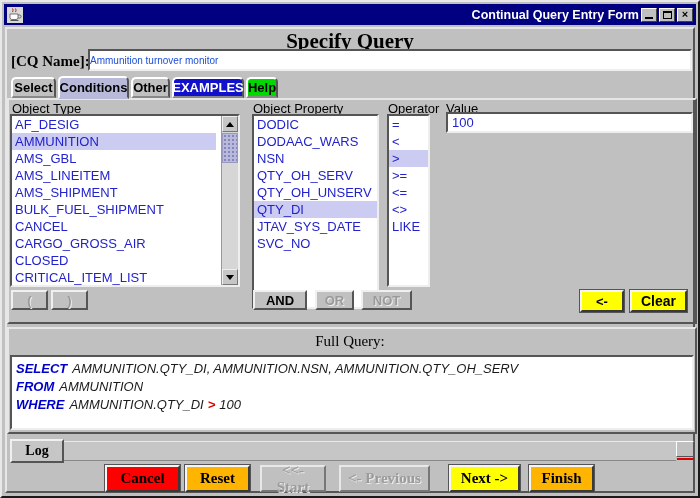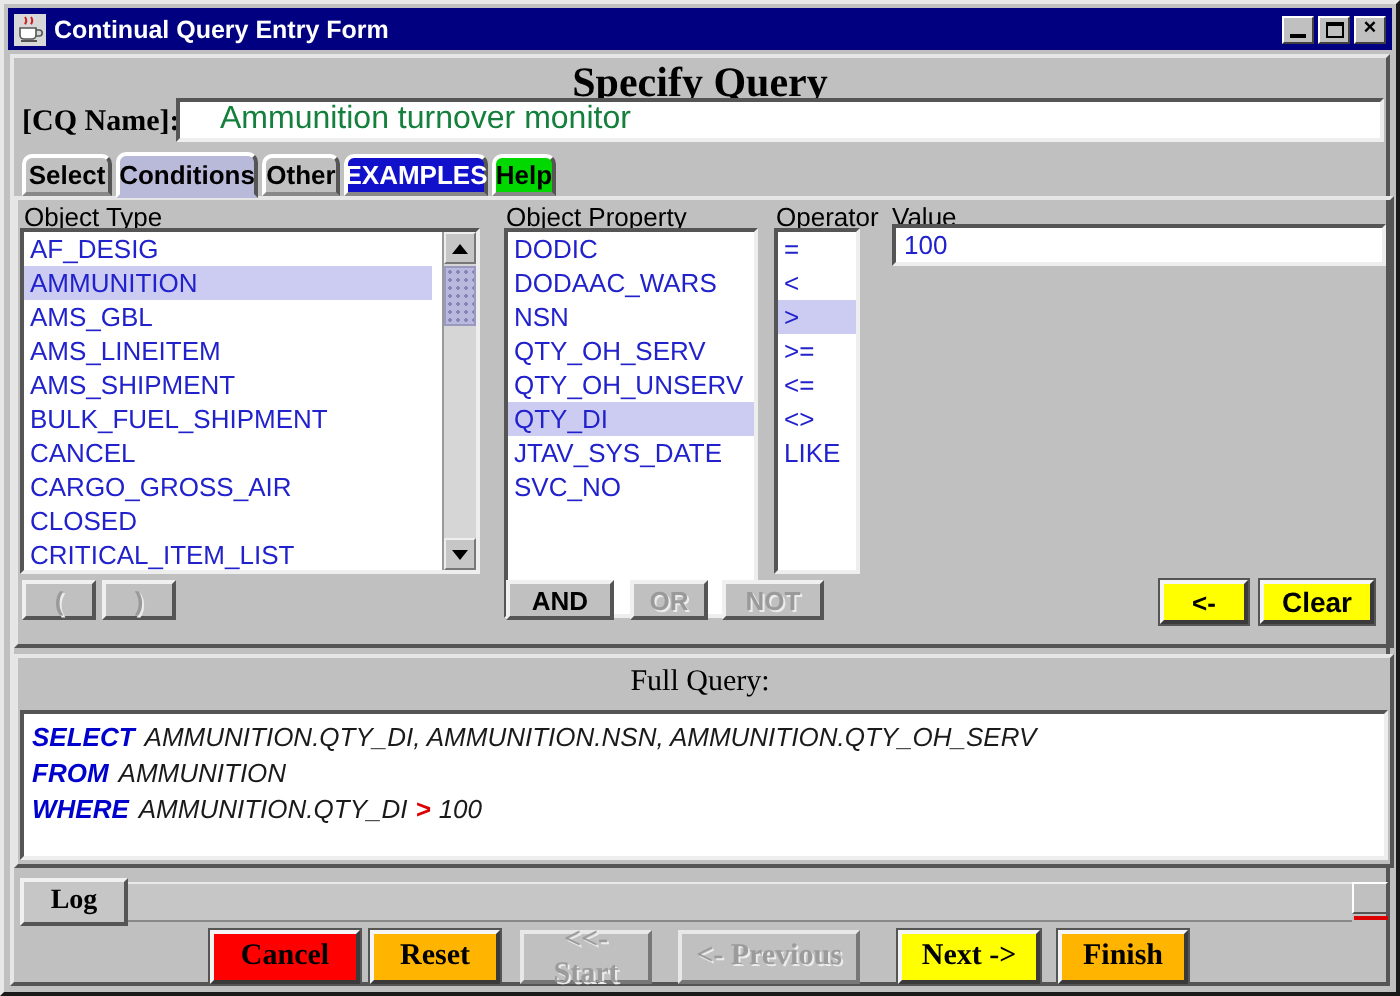--- a/index.html
+++ b/index.html
@@ -6,21 +6,21 @@
   body { margin: 0; background: #808080; }
   .window {
     position: relative; width: 700px; height: 498px;
     background: #c0c0c0;
     font-family: "Liberation Sans", sans-serif;
     border: 2px solid; border-color: #e8e8e8 #1a1a1a #1a1a1a #e8e8e8;
   }
   
   .titlebar {
     position: absolute; left: 2px; top: 2px; right: 2px; height: 21px;
-    background: #000080; display: flex; align-items: center; padding: 0 3px;
+    background: #000080; display: flex; align-items: center; padding: 0 3px; text-align: right;
   }
   .app-icon { width: 16px; height: 16px; margin-right: 4px; flex: 0 0 auto; }
   .title-text { color: #ffffff; font-weight: bold; font-size: 12.5px; flex: 1 1 auto; white-space: nowrap; }
   .winbtn {
     width: 16px; height: 14px; margin-left: 2px; background: #c0c0c0;
     border: 1px solid; border-color: #ffffff #404040 #404040 #ffffff;
     display: flex; align-items: center; justify-content: center; flex: 0 0 auto;
   }
   .glyph-min { width: 8px; height: 2px; background: #000; margin-top: 7px; }
   .glyph-max { width: 9px; height: 8px; border: 1px solid #000; border-top-width: 2px; }
@@ -35,21 +35,21 @@
     position: absolute; top: 27px; left: 0; right: 0; text-align: center;
     font-family: "Liberation Serif", serif; font-weight: bold; font-size: 21px; color: #000;
   }
   .cq-label {
     position: absolute; left: 9px; top: 51px;
     font-family: "Liberation Serif", serif; font-weight: bold; font-size: 15px;
   }
   .cq-input {
     position: absolute; left: 86px; top: 47px; width: 604px; height: 22px;
     border: 2px solid; border-color: #555 #eee #eee #555; background: #fff;
-    color: #15803d; font-size: 16px; font-family: "Liberation Sans", sans-serif; padding: 0 20px;
+    color: #1d4ed8; font-size: 10px; font-family: "Liberation Sans", sans-serif; padding: 0 0;
   }
   
   .tab {
     position: absolute; top: 75px; height: 21px; z-index: 2;
     border: 2px solid; border-color: #ffffff #555 #888 #ffffff; border-radius: 5px 5px 0 0;
     background: #c0c0c0; font-weight: bold; font-size: 13px;
     display: flex; align-items: center; justify-content: center;
   }
   .tab-select     { left: 9px;   width: 45px; }
   .tab-conditions { left: 56px;  width: 71px; top: 74px; height: 23px; background: #b9b9da; border-bottom-color: #b9b9da; z-index: 3; }

